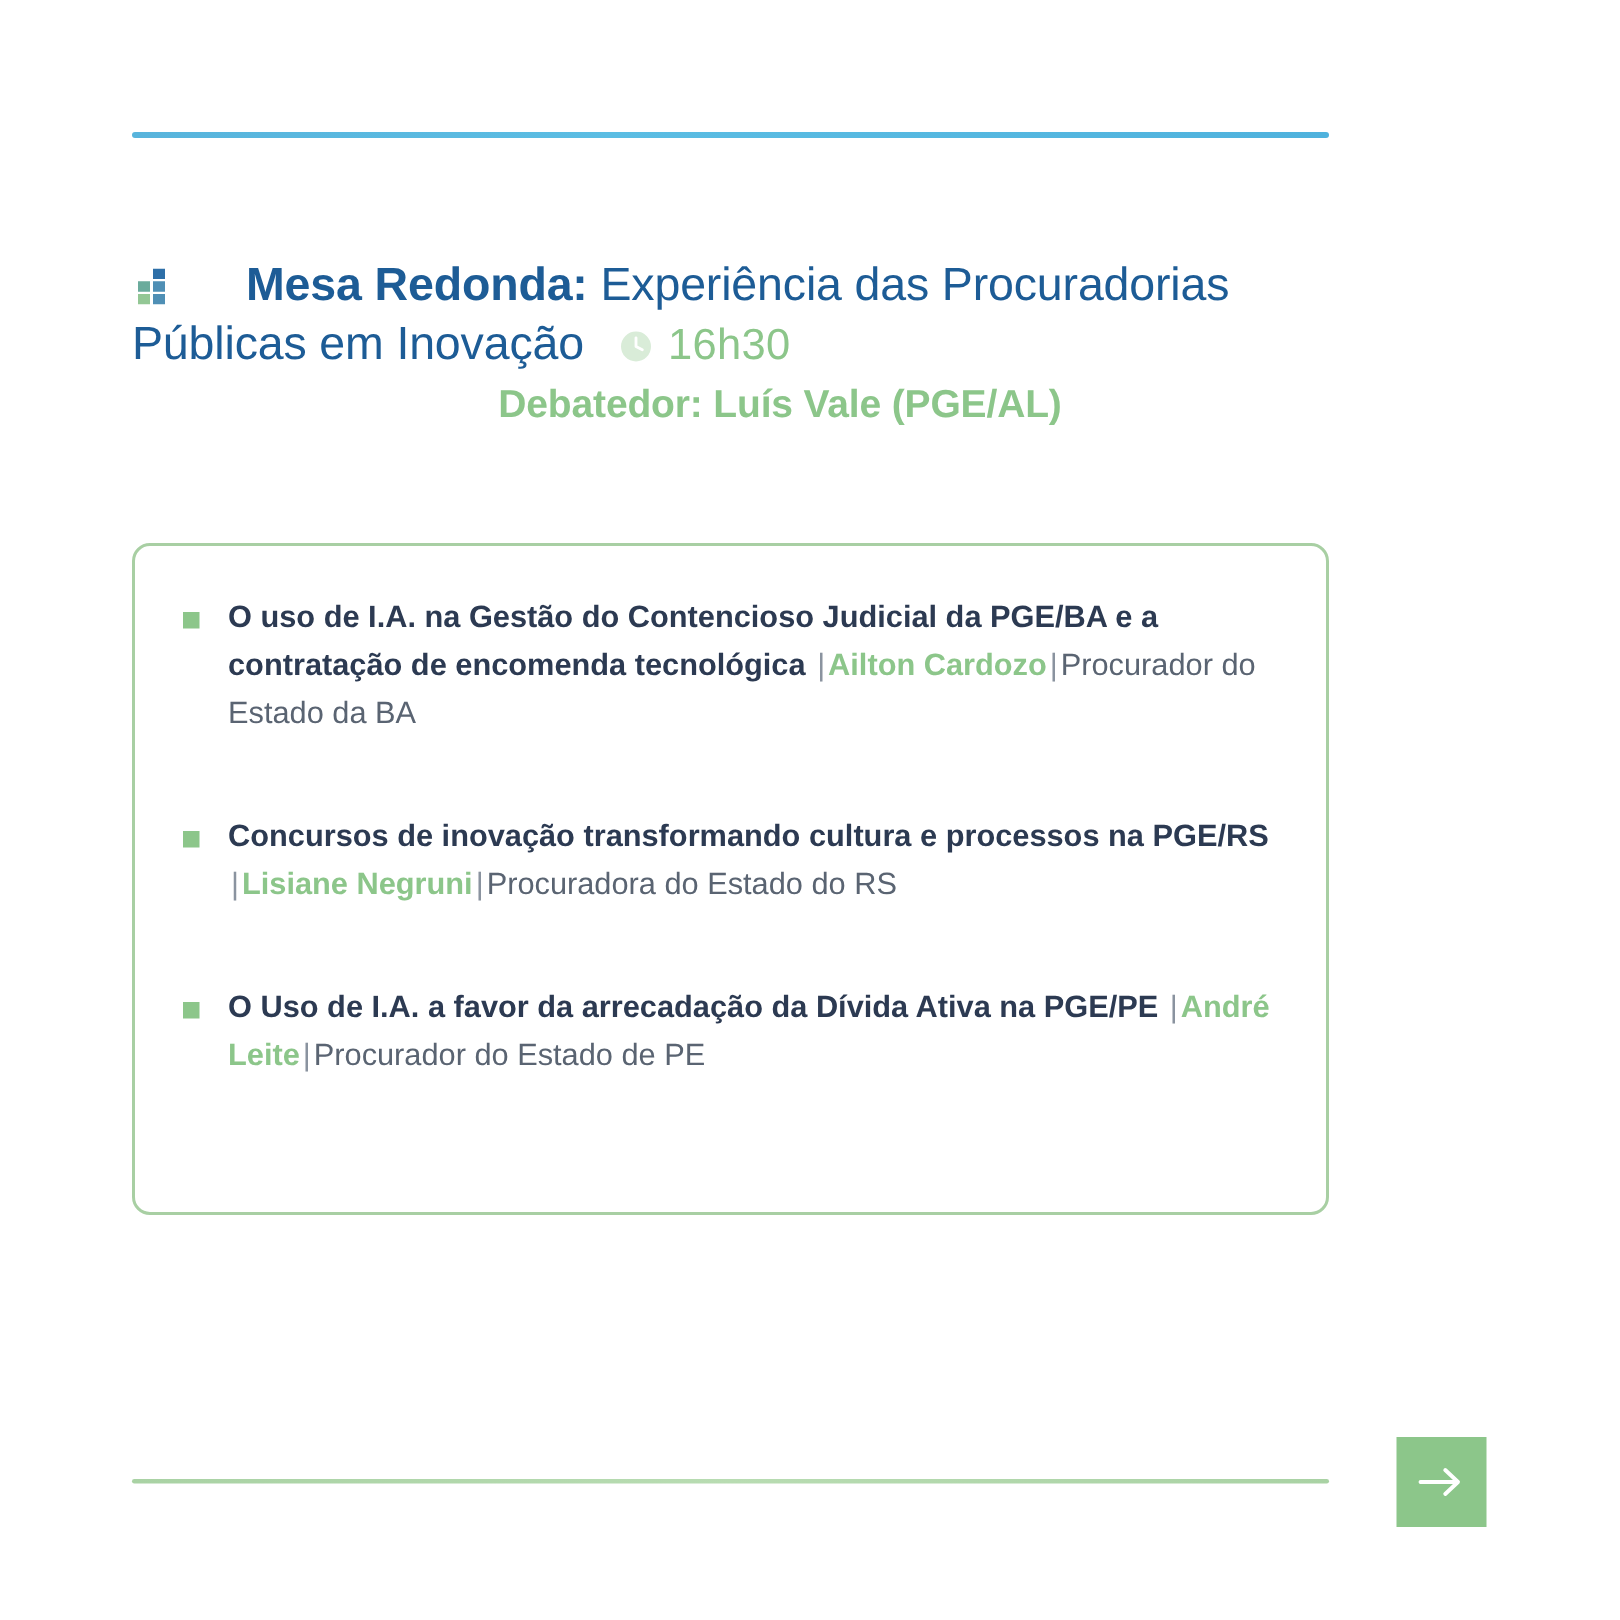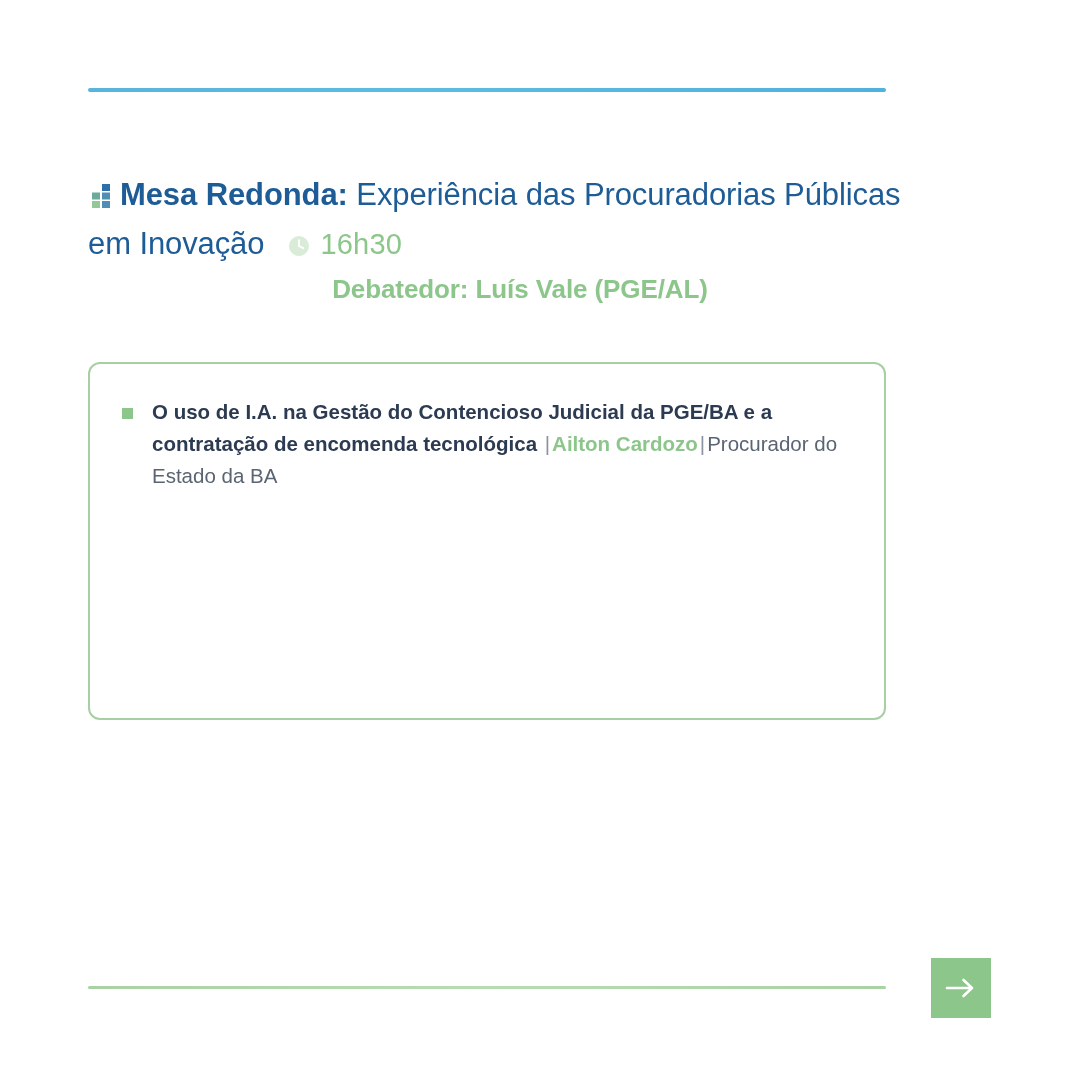--- a/index.html
+++ b/index.html
@@ -48,25 +48,26 @@
     height: 24px;
     margin-right: 6px;
     position: relative;
     top: 1px;
   }
   .grid-icon svg { display: block; }
 
   .title {
     display: inline;
     font-size: 31px;
-    line-height: 49px;
+    line-height: 39px;
     letter-spacing: -0.1px;
     color: #1d5c96;
     font-weight: 400;
     vertical-align: baseline;
+    margin-left: 44px;
   }
   .title .strong {
     font-weight: 700;
   }
   .title-block {
     display: block;
   }
 
   .time-wrap {
     display: inline-block;
@@ -99,21 +100,21 @@
     letter-spacing: -0.1px;
     text-align: center;
   }
 
   
   .panel {
     position: absolute;
     left: 88px;
     top: 362px;
     width: 798px;
-    height: 358px;
+    height: 448px;
     box-sizing: border-box;
     border: 2px solid #a8cfa3;
     border-radius: 12px;
     background: #ffffff;
     padding: 32px 30px 0 30px;
   }
 
   .sessions {
     list-style: none;
     margin: 0;
@@ -217,21 +218,31 @@
   <div class="panel">
     <ul class="sessions">
 
       <li class="session">
         <span class="bullet"></span>
         <span class="session-text"><span class="session-title">O uso de I.A. na Gestão do Contencioso Judicial da PGE/BA e a contratação de encomenda tecnológica</span>
           <span class="sep">|</span><span class="speaker">Ailton Cardozo</span><span class="sep">|</span><span class="role">Procurador do Estado da BA</span></span>
       </li>
 
 
-
+      <li class="session">
+        <span class="bullet"></span>
+        <span class="session-text"><span class="session-title">Concursos de inovação transformando cultura e processos na PGE/RS</span>
+          <span class="sep">|</span><span class="speaker">Lisiane Negruni</span><span class="sep">|</span><span class="role">Procuradora do Estado do RS</span></span>
+      </li>
+
+      <li class="session">
+        <span class="bullet"></span>
+        <span class="session-text"><span class="session-title">O Uso de I.A. a favor da arrecadação da Dívida Ativa na PGE/PE</span>
+          <span class="sep">|</span><span class="speaker">André Leite</span><span class="sep">|</span><span class="role">Procurador do Estado de PE</span></span>
+      </li>
 
     </ul>
   </div>
 
   <div class="bottom-rule"></div>
 
   <button class="next-button">
     <span>
       <svg width="40" height="26" viewBox="0 0 40 26">
         <path d="M6 13 H31 M22.5 5 L31 13 L22.5 21" stroke="#ffffff" stroke-width="2.6" fill="none" stroke-linecap="round" stroke-linejoin="round"></path>

